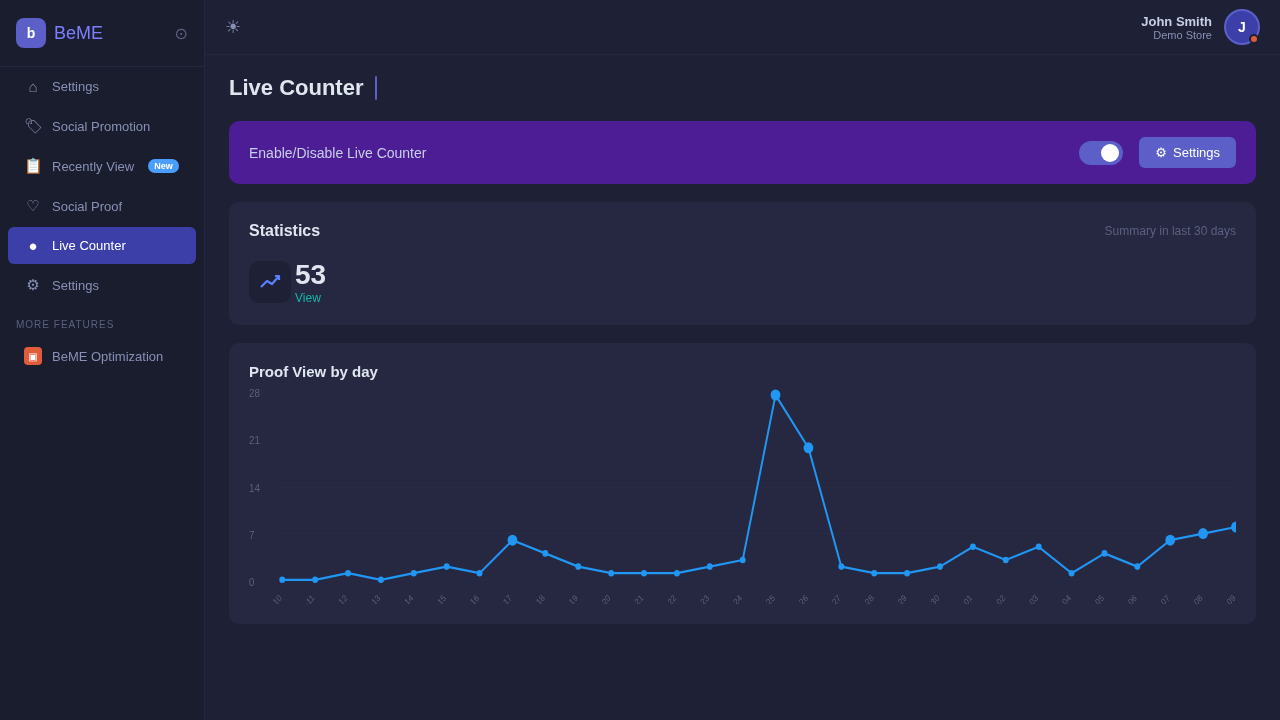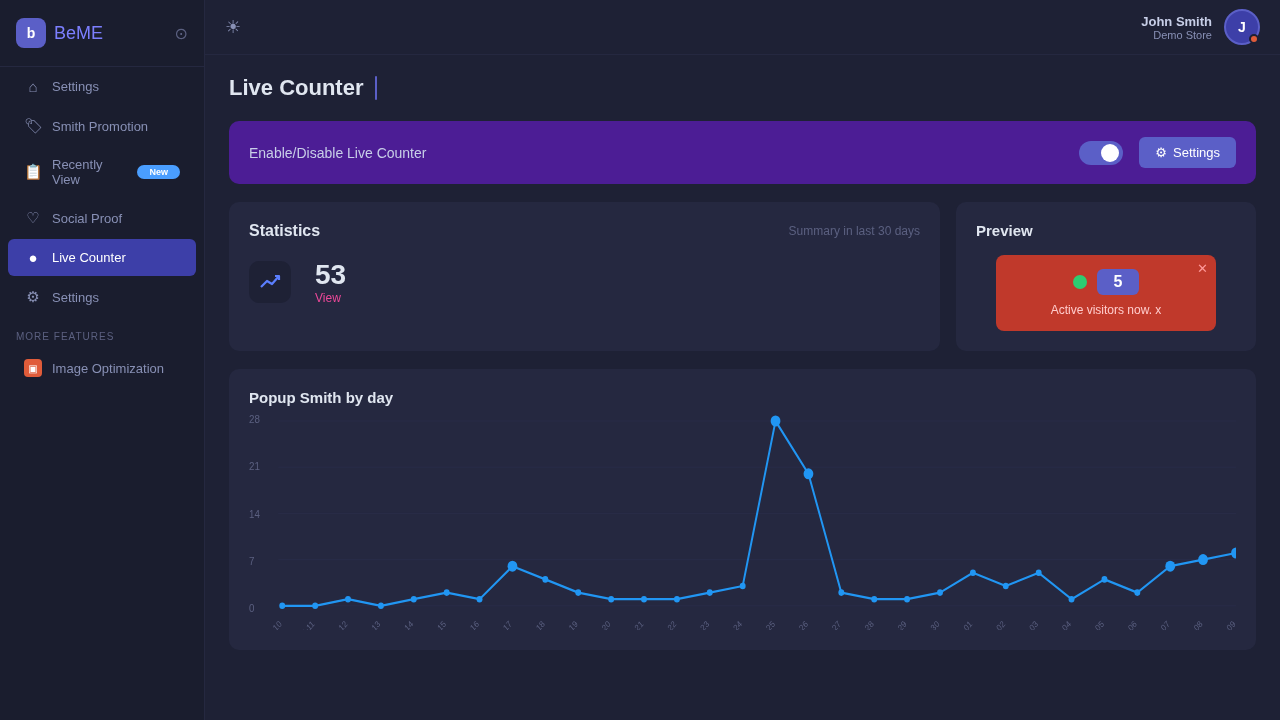--- a/index.html
+++ b/index.html
@@ -71,21 +71,21 @@
     }
     .sidebar-item .item-icon {
       font-size: 15px;
       width: 18px;
       text-align: center;
     }
     .badge-new {
       background: #4a9eff;
       color: white;
       font-size: 9px;
-      padding: 2px 12px;
+      padding: 2px 6px;
       border-radius: 10px;
       margin-left: 4px;
       font-weight: 600;
     }
     .sidebar-more-label {
       font-size: 10px;
       color: #5b6080;
       letter-spacing: 1px;
       text-transform: uppercase;
       padding: 14px 16px 6px 16px;
@@ -234,34 +234,34 @@
       padding: 20px;
     }
     .stats-header {
       display: flex;
       align-items: center;
       justify-content: space-between;
       margin-bottom: 20px;
     }
     .stats-title { font-size: 16px; font-weight: 600; color: #e0e6f0; }
     .stats-summary { font-size: 12px; color: #5b6080; }
-    .stats-body { display: flex; align-items: center; gap: 24px; }
+    .stats-body { display: flex; align-items: center; gap: 4px; }
     .trend-icon {
       width: 42px;
       height: 42px;
       background: #1e2135;
       border-radius: 10px;
       display: flex;
       align-items: center;
       justify-content: center;
       color: #5b7fff;
       font-size: 20px;
     }
     .stats-number { font-size: 28px; font-weight: 700; color: #e0e6f0; line-height: 1.1; }
-    .stats-view-label { font-size: 12px; color: #ec4899; }
+    .stats-view-label { font-size: 12px; color: #14b8a6; }
 
     
     .preview-card {
       width: 300px;
       min-width: 300px;
       background: #252840;
       border-radius: 10px;
       padding: 20px;
       display: flex;
       flex-direction: column;
@@ -345,21 +345,21 @@
     <span class="settings-gear">⊙</span>
   </div>
 
 
   <div class="sidebar-item">
     <span class="item-icon">⌂</span>
     <span>Settings</span>
   </div>
   <div class="sidebar-item">
     <span class="item-icon">🏷</span>
-    <span>Smith Promotion</span>
+    <span>Social Promotion</span>
   </div>
   <div class="sidebar-item">
     <span class="item-icon">📋</span>
     <span>Recently View</span>
     <span class="badge-new">New</span>
   </div>
   <div class="sidebar-item">
     <span class="item-icon">♡</span>
     <span>Social Proof</span>
   </div>
@@ -369,21 +369,21 @@
   </div>
   <div class="sidebar-item">
     <span class="item-icon">⚙</span>
     <span>Settings</span>
   </div>
 
   <div class="sidebar-more-label">MORE FEATURES</div>
 
   <div class="sidebar-item">
     <div class="img-opt-icon">▣</div>
-    <span>Image Optimization</span>
+    <span>BeME Optimization</span>
   </div>
 </div>
 
 <div class="main">
 
   <div class="topbar">
     <div class="topbar-left">
       <span class="theme-icon">☀</span>
     </div>
     <div class="topbar-right">
@@ -430,35 +430,24 @@
                 <polyline points="16,5 20,5 20,9" fill="none" stroke="#5b7fff" stroke-width="2.2" stroke-linejoin="round"></polyline>
               </svg>
           </div>
           <div>
             <div class="stats-number">53</div>
             <div class="stats-view-label">View</div>
           </div>
         </div>
       </div>
 
-      <div class="preview-card">
-        <div class="preview-title">Preview</div>
-        <div class="preview-widget">
-          <span class="preview-close">✕</span>
-          <div class="preview-top-row">
-            <div class="green-dot"></div>
-            <div class="visitor-count-badge">5</div>
-          </div>
-          <div class="preview-text">Active visitors now. x</div>
-        </div>
-      </div>
     </div>
 
     <div class="chart-card">
-      <div class="chart-title">Popup Smith by day</div>
+      <div class="chart-title">Proof View by day</div>
       <div class="chart-area">
         <svg class="chart-svg" id="chart-svg" viewBox="0 0 1010 200" preserveAspectRatio="none">
 
           <text class="y-label" x="0" y="12" style="fill:#5b6080;font-size:10px">28</text>
           <text class="y-label" x="0" y="55" style="fill:#5b6080;font-size:10px">21</text>
           <text class="y-label" x="0" y="98" style="fill:#5b6080;font-size:10px">14</text>
           <text class="y-label" x="0" y="141" style="fill:#5b6080;font-size:10px">7</text>
           <text class="y-label" x="0" y="184" style="fill:#5b6080;font-size:10px">0</text>
 
           <line x1="30" y1="10" x2="1010" y2="10" stroke="#2d3050" stroke-width="0.5"></line>

